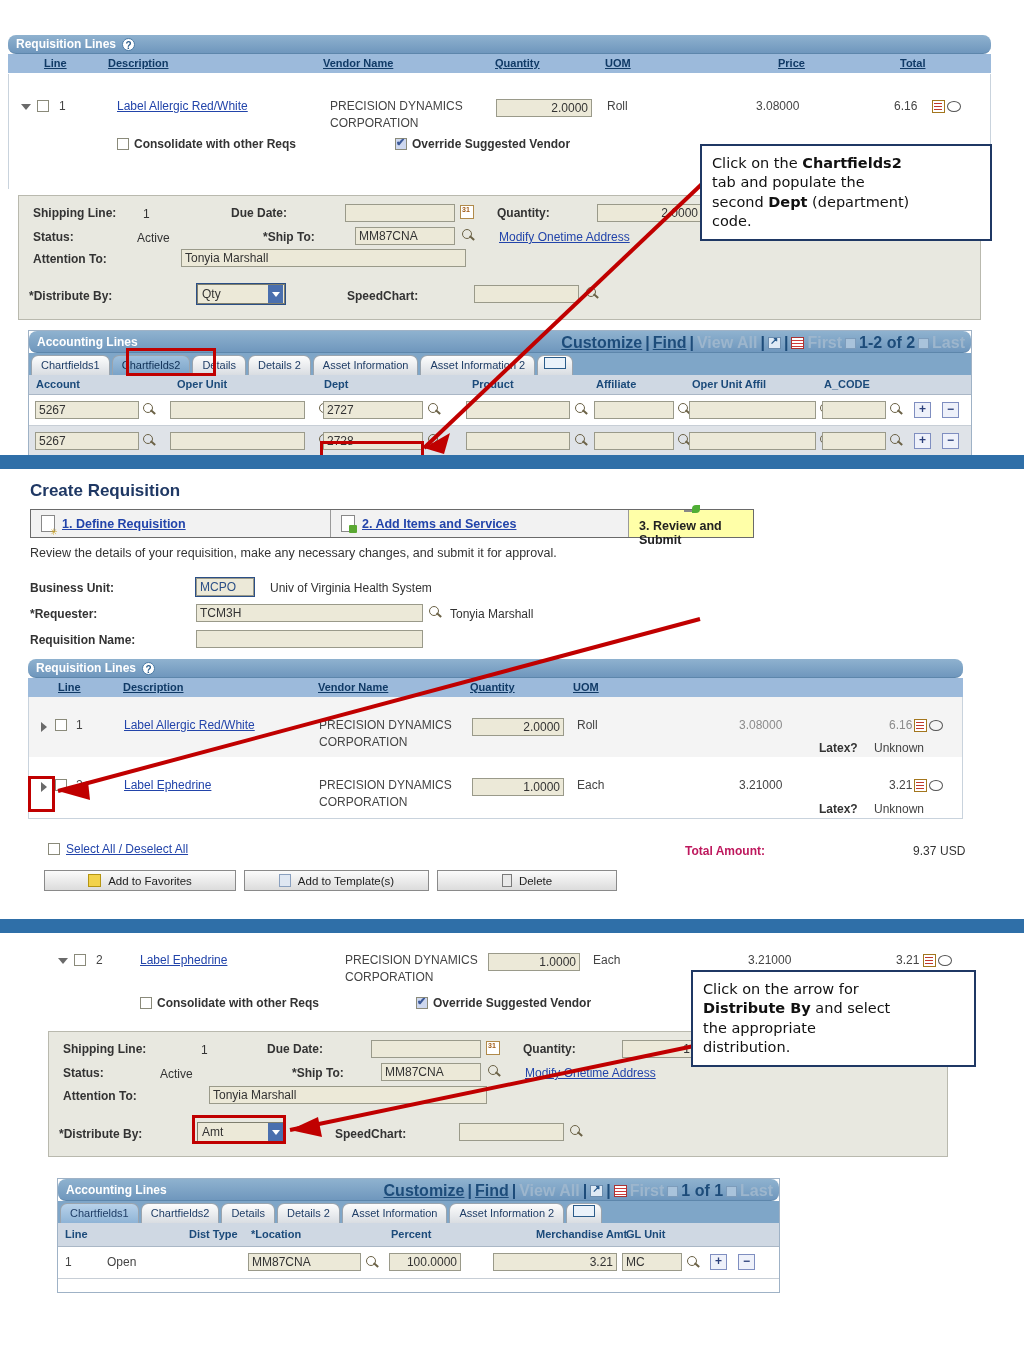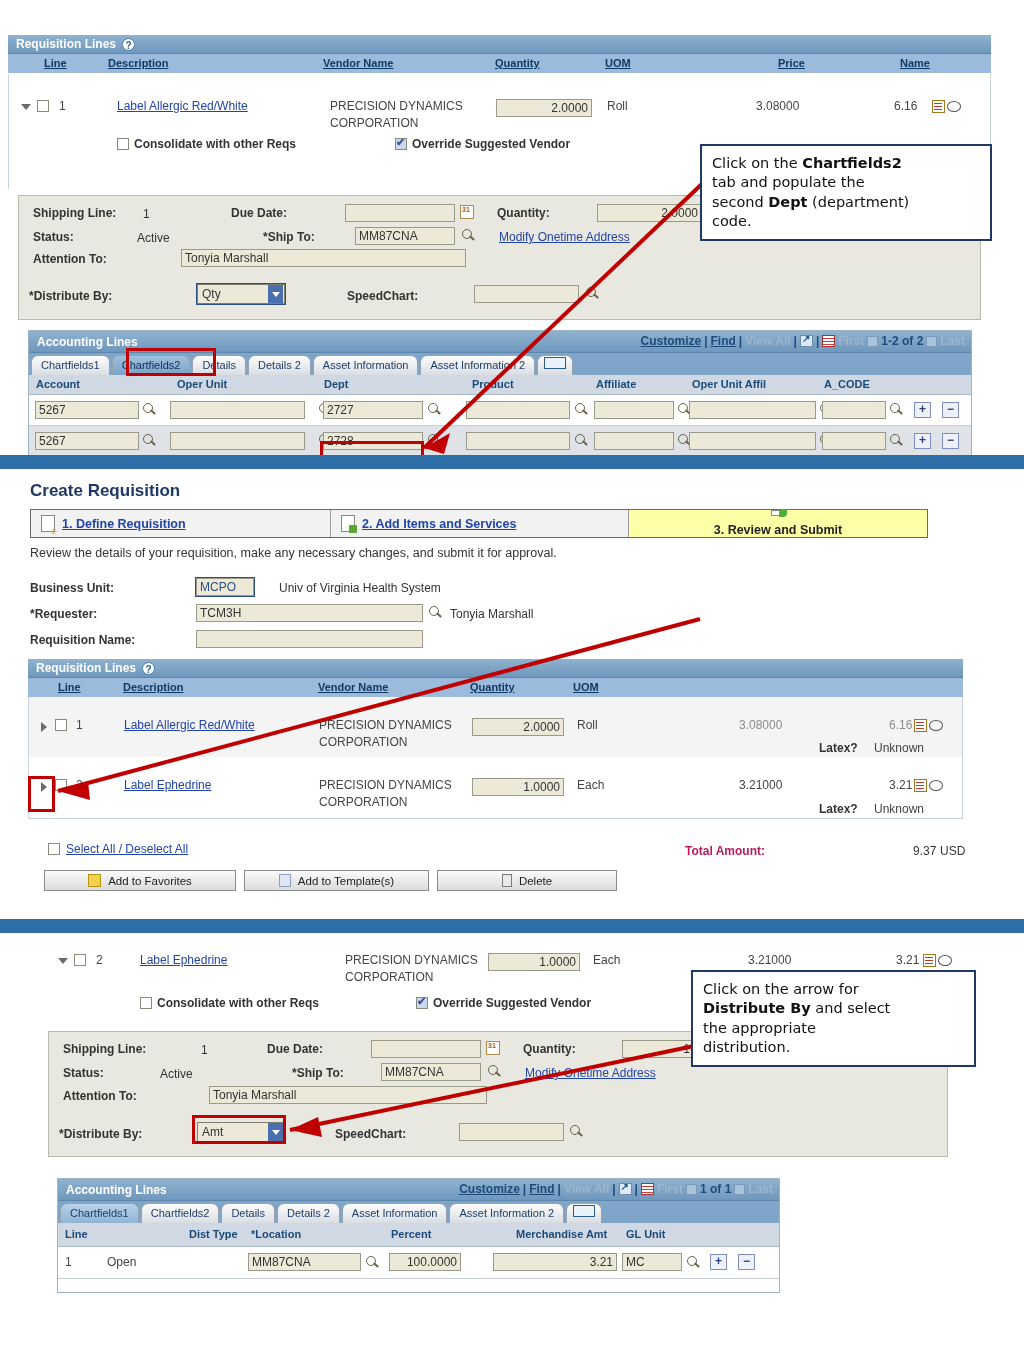--- a/index.html
+++ b/index.html
@@ -12,21 +12,21 @@
     overflow:hidden;
   }
   .panel { position:absolute; left:0; width:1024px; background:#fff; }
   .band { position:absolute; left:0; width:1024px; height:14px; background:#2f6fa8; }
 
   
   .grid-hdr {
     background:linear-gradient(#8fb2cf,#6f97bd);
     color:#fff; font-weight:bold; font-size:12px;
     padding:3px 8px; border-bottom:1px solid #5d86ab;
-    display:flex; align-items:center; gap:6px;
+    display:flex; align-items:center; gap:6px;border-radius:8px;
   }
   .help-icon {
     display:inline-block; width:13px; height:13px; border-radius:50%;
     background:#fff; color:#2b5c8a; font-size:10px; font-weight:bold;
     text-align:center; line-height:13px; border:1px solid #4a7aa5;
   }
   .col-hdr {
     background:#9cbadb; color:#103a66; font-size:11px; font-weight:bold;
     height:19px; position:relative;
   }
@@ -84,21 +84,21 @@
   }
   .tabrow { display:flex; align-items:flex-end; height:22px; background:#7fa6c8; padding-left:2px; }
   .tab {
     background:linear-gradient(#fdfdfd,#d9dde2); border:1px solid #9aa4ae; border-bottom:none;
     border-radius:7px 7px 0 0; font-size:11px; color:#1f3d66;
     padding:2px 9px 3px; margin-right:2px; white-space:nowrap; height:20px; line-height:15px;
   }
   .tab.active { background:linear-gradient(#9fc0dd,#7aa3c8); color:#0e2f55; font-weight:normal; }
   .tab.sel-chart1 { background:linear-gradient(#b8d2ea,#8fb4d6); }
   .pager {
-    position:absolute; right:6px; top:3px; font-size:12px; color:#1d4c7a;
+    position:absolute; right:6px; top:3px; font-size:16px; color:#1d4c7a;
     display:flex; align-items:center; gap:3px;
   }
   .pager .dim { color:#9db6cd; }
   .pager u { text-decoration:underline; cursor:pointer; }
   .pager .navbtn {
     display:inline-block; width:11px; height:11px; background:#a9c3db;
     border:1px solid #7d9cbb; position:relative;
   }
   .pager .ico-exp { display:inline-block; width:13px; height:12px; border:1px solid #6a8cae; background:#dfeaf5; position:relative; }
   .pager .ico-exp::after{content:"↗";position:absolute;left:1px;top:-3px;font-size:10px;color:#2a5b8d;}
@@ -151,21 +151,21 @@
     <span class="help-icon">?</span>
   </div>
 
   <div class="col-hdr" style="position:absolute;left:8px;top:24px;width:983px;">
     <span style="left:36px;">Line</span>
     <span style="left:100px;">Description</span>
     <span style="left:315px;">Vendor Name</span>
     <span style="left:487px;">Quantity</span>
     <span style="left:597px;">UOM</span>
     <span style="left:770px;">Price</span>
-    <span style="left:892px;">Name</span>
+    <span style="left:892px;">Total</span>
   </div>
 
   <div style="position:absolute;left:8px;top:44px;width:983px;height:115px;background:#fff;border-left:1px solid #c9d3dd;border-right:1px solid #c9d3dd;">
     <span class="tri tri-down" style="position:absolute;left:12px;top:30px;"></span>
     <span class="chk" style="position:absolute;left:28px;top:26px;"></span>
     <span class="cell-text" style="position:absolute;left:50px;top:25px;">1</span>
     <span class="link" style="position:absolute;left:108px;top:25px;">Label Allergic Red/White</span>
     <span class="cell-text" style="position:absolute;left:321px;top:25px;">PRECISION DYNAMICS</span>
     <span class="cell-text" style="position:absolute;left:321px;top:42px;">CORPORATION</span>
     <span class="fld num" style="position:absolute;left:487px;top:25px;width:96px;">2.0000</span>
@@ -306,41 +306,41 @@
     <div>code.</div>
   </div>
 </div>
 
 <div class="band" style="top:455px;"></div>
 
 <div class="panel" style="top:469px;height:450px;">
 
   <div class="sec-title" style="position:absolute;left:30px;top:12px;">Create Requisition</div>
 
-  <div class="wizbar" style="position:absolute;left:30px;top:40px;width:898px;">
+  <div class="wizbar" style="position:absolute;left:30px;top:40px;width:724px;">
     <div class="wizstep" style="width:300px;">
       <span class="doc-ico star"></span>
       <span class="link" style="font-weight:bold;font-size:12.5px;">1. Define Requisition</span>
     </div>
     <div class="wizstep" style="width:298px;">
       <span class="doc-ico"></span>
       <span class="link" style="font-weight:bold;font-size:12.5px;">2. Add Items and Services</span>
     </div>
     <div class="wizstep active" style="flex:1;border-right:none;">
       <span class="doc-ico hand"></span>
       <span style="font-weight:bold;font-size:12.5px;color:#222;">3. Review and Submit</span>
     </div>
   </div>
 
   <div style="position:absolute;left:30px;top:77px;font-size:12.5px;color:#333;">Review the details of your requisition, make any necessary changes, and submit it for approval.</div>
 
   <div style="position:absolute;left:30px;top:105px;width:700px;">
     <span style="position:absolute;left:0;top:7px;font-weight:bold;">Business Unit:</span>
     <span class="fld" style="position:absolute;left:166px;top:4px;width:58px;color:#2b4f86;outline:1.5px solid #2b4f86;">MCPO</span>
-    <span style="position:absolute;left:240px;top:7px;margin-left:9px;">Univ of Virginia Health System</span>
+    <span style="position:absolute;left:240px;top:7px;">Univ of Virginia Health System</span>
 
     <span style="position:absolute;left:0;top:33px;font-weight:bold;text-align:center;">*Requester:</span>
     <span class="fld" style="position:absolute;left:166px;top:30px;width:227px;">TCM3H</span>
     <span class="mag" style="position:absolute;left:398px;top:31px;"></span>
     <span style="position:absolute;left:420px;top:33px;">Tonyia Marshall</span>
 
     <span style="position:absolute;left:0;top:59px;font-weight:bold;">Requisition Name:</span>
     <span class="fld" style="position:absolute;left:166px;top:56px;width:227px;"></span>
   </div>
 
@@ -505,21 +505,21 @@
       <span class="tab">Asset Information 2</span>
       <span class="tab" style="padding:1px 6px 2px;">
         <span style="display:inline-block;width:22px;height:12px;border:1.5px solid #2b5c8a;background:#eaf2fa;"></span>
       </span>
     </div>
     <div class="thdr" style="height:24px;">
       <span style="left:7px;top:5px;">Line</span>
       <span style="left:131px;top:5px;">Dist Type</span>
       <span style="left:193px;top:5px;">*Location</span>
       <span style="left:333px;top:5px;">Percent</span>
-      <span style="left:437px;top:5px;padding-left:21px;">Merchandise Amt</span>
+      <span style="left:457px;top:5px;padding-left:21px;">Merchandise Amt</span>
       <span style="left:568px;top:5px;">GL Unit</span>
     </div>
     <div class="trow" style="background:#fff;height:32px;">
       <span class="cell-text" style="position:absolute;left:7px;top:8px;">1</span>
       <span class="cell-text" style="position:absolute;left:49px;top:8px;">Open</span>
       <span class="fld" style="position:absolute;left:190px;top:6px;width:113px;">MM87CNA</span>
       <span class="mag" style="position:absolute;left:307px;top:8px;"></span>
       <span class="fld num" style="position:absolute;left:331px;top:6px;width:72px;">100.0000</span>
       <span class="fld num" style="position:absolute;left:435px;top:6px;width:124px;">3.21</span>
       <span class="fld" style="position:absolute;left:564px;top:6px;width:60px;">MC</span>

